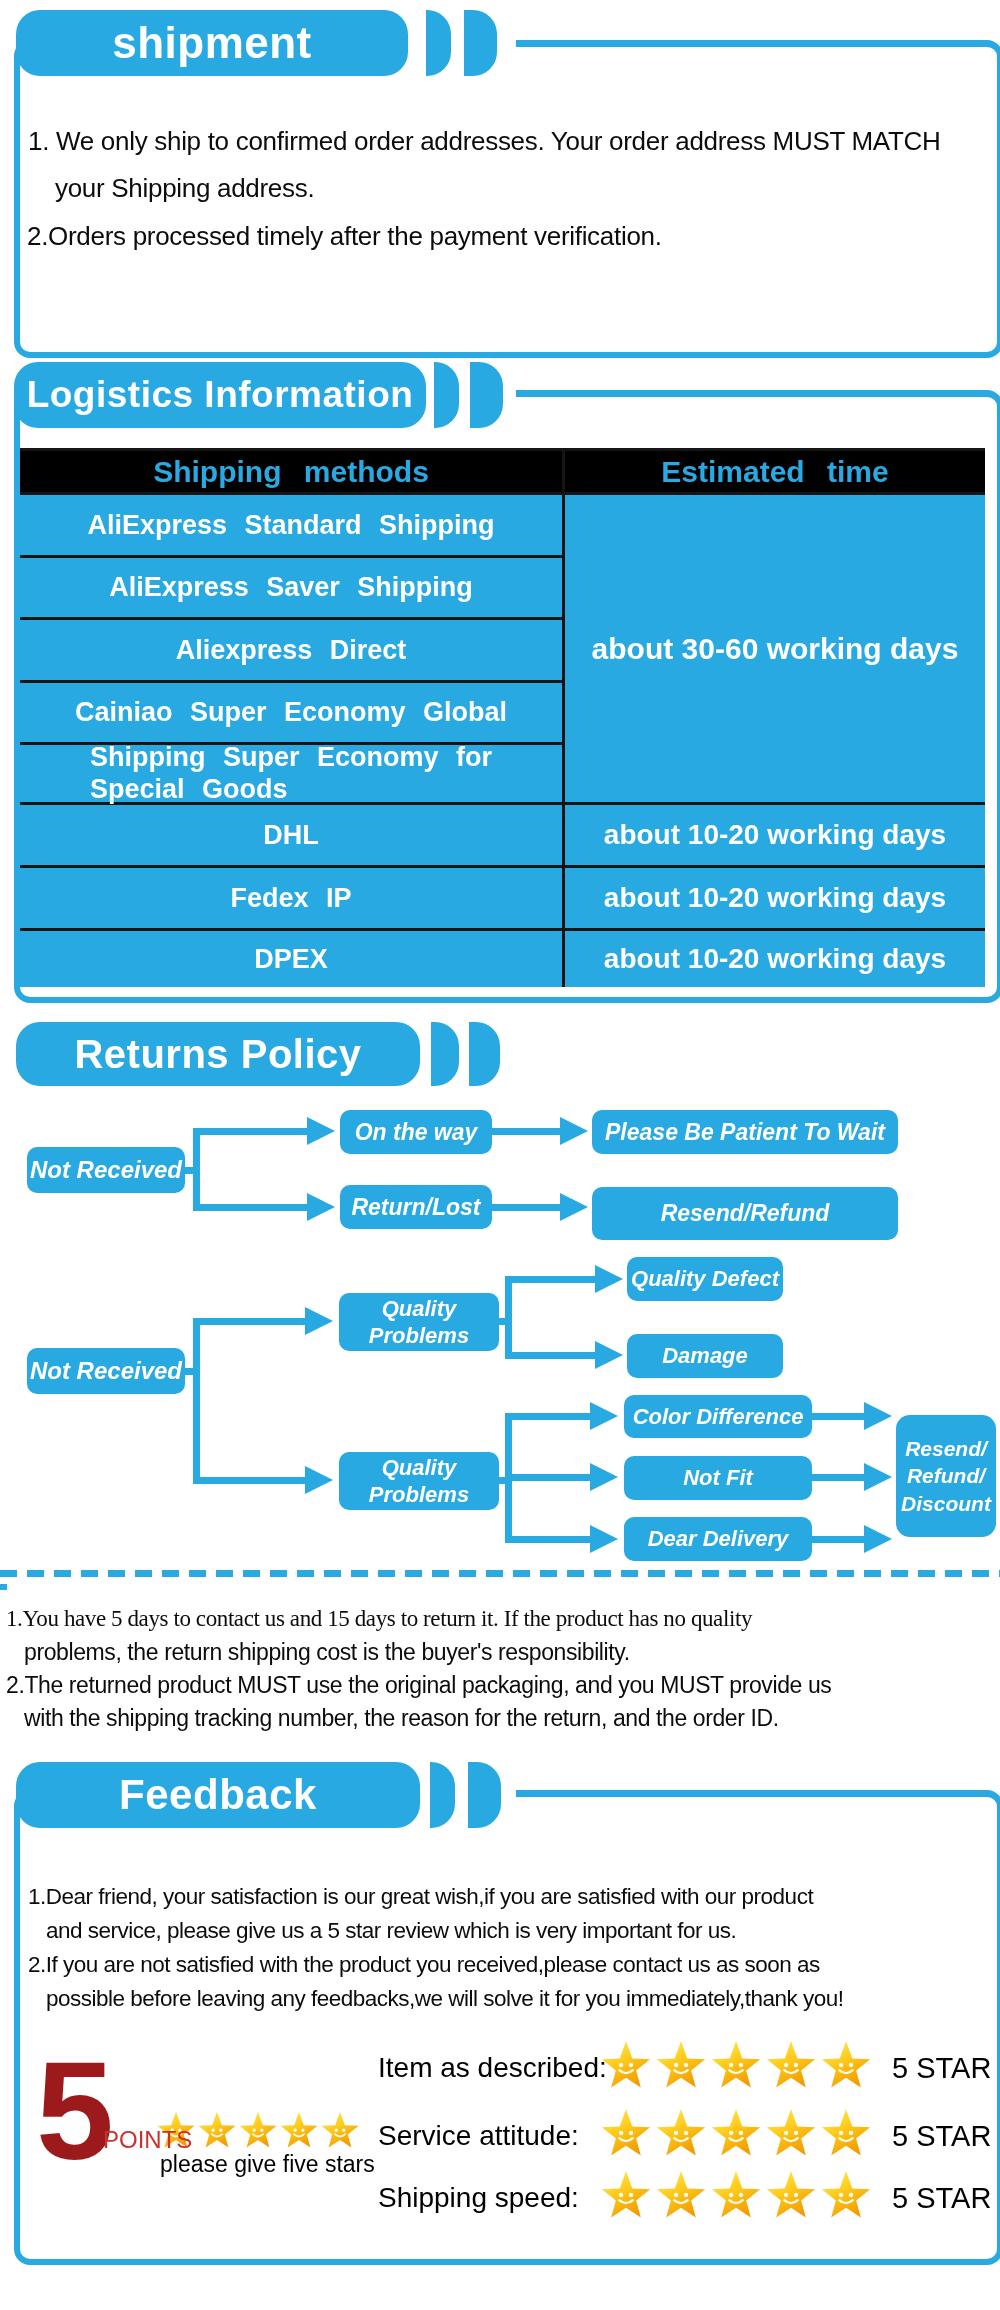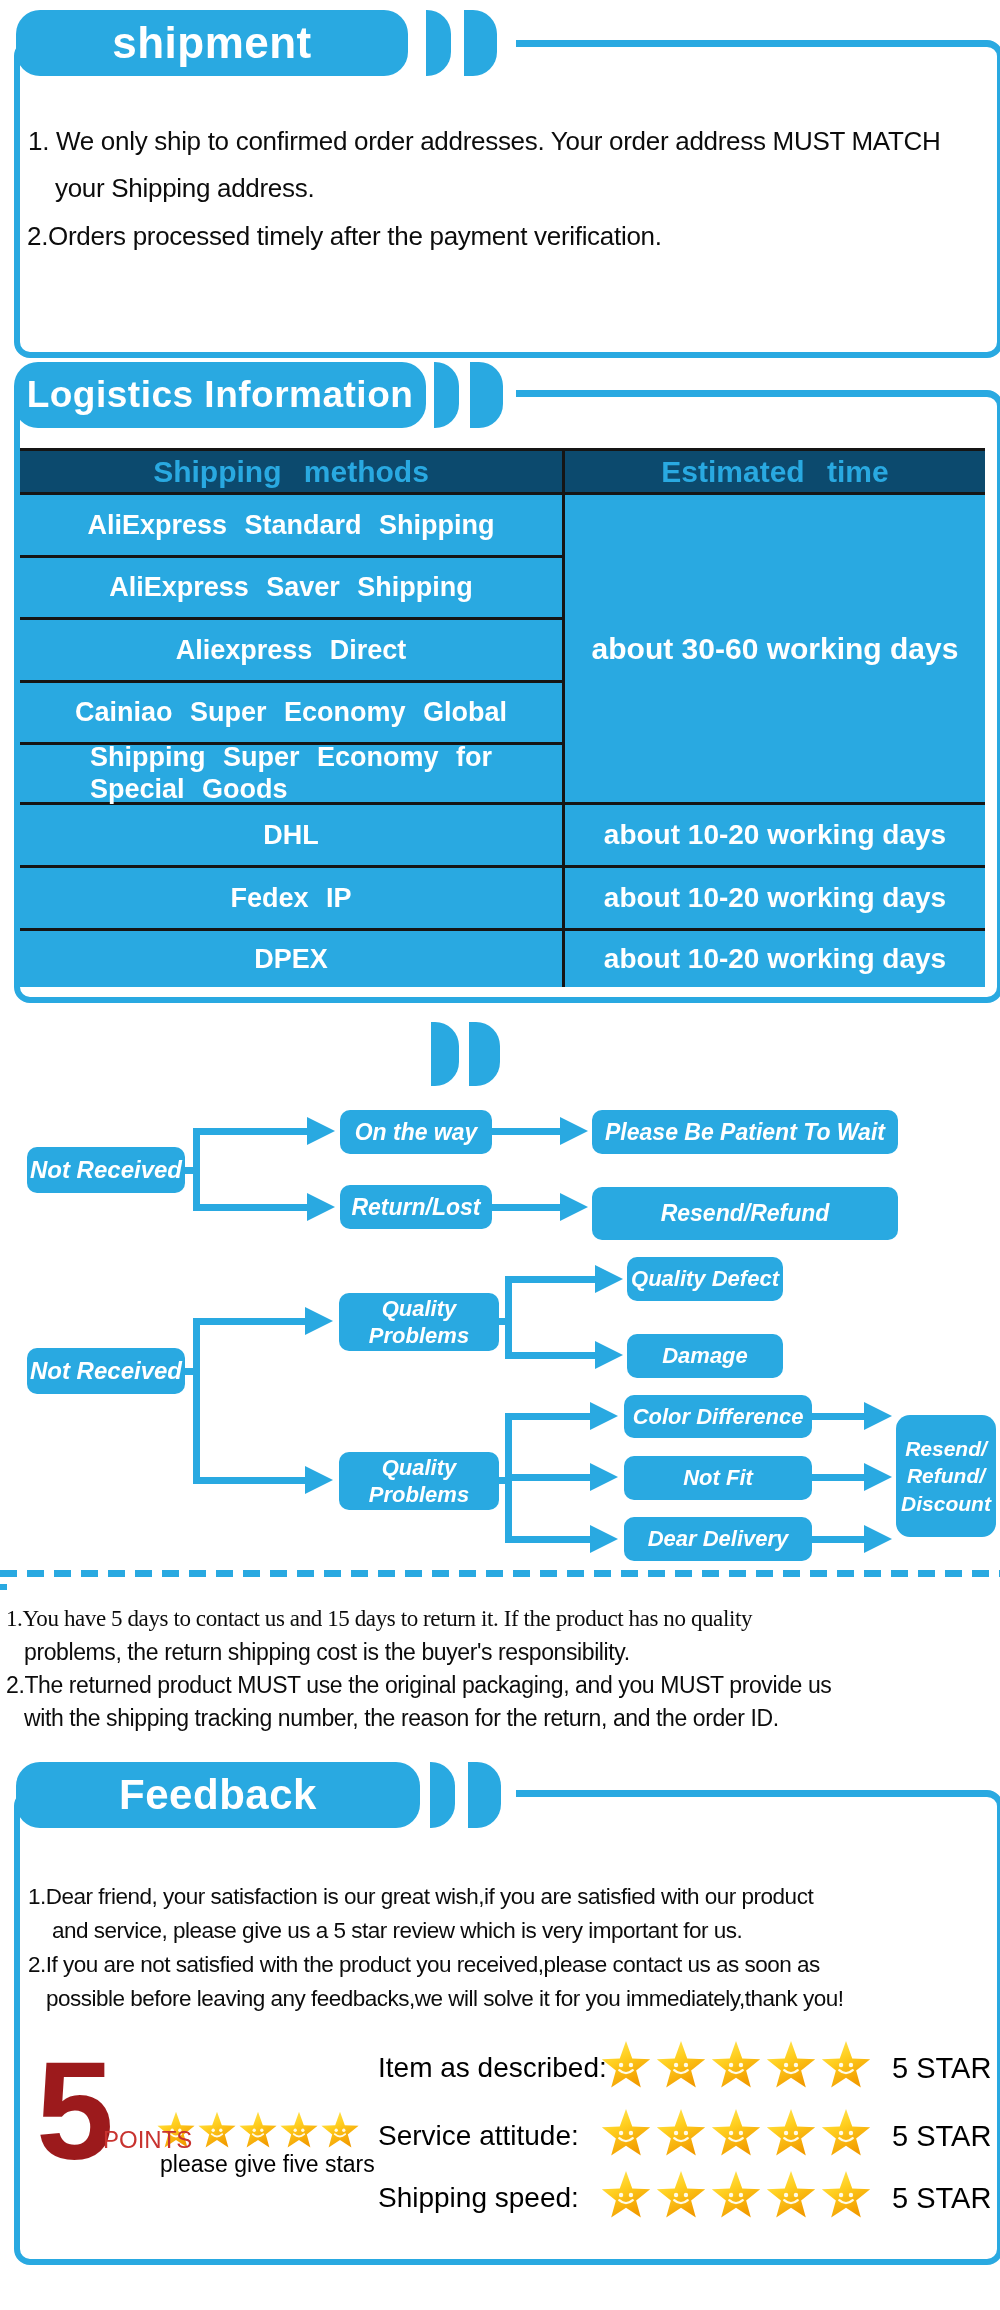--- a/index.html
+++ b/index.html
@@ -31,21 +31,21 @@
   .ship-n{font-size:26px;letter-spacing:-.3px;}
   .ret-n{font-size:23px;letter-spacing:-.4px;}
   .fb-n{font-size:22.5px;letter-spacing:-.5px;}
 
   
   .ltable{position:absolute;left:20px;top:448px;width:965px;z-index:3;
           display:grid;grid-template-columns:545px 420px;
           grid-template-rows:44px 63px 62px 63px 62px 60px 63px 63px 56px;
           border-top:3px solid var(--table-line);}
   .tc{display:flex;align-items:center;justify-content:center;text-align:center;box-sizing:border-box;}
-  .th{background:#0c4a6e;color:var(--accent-blue);font-weight:bold;font-size:30px;
+  .th{background:#000000;color:var(--accent-blue);font-weight:bold;font-size:30px;
       word-spacing:14px;border-bottom:3px solid var(--table-line);}
   .th-l{border-right:3px solid var(--table-line);}
   .td{background:var(--accent-blue);color:#fff;font-weight:bold;}
   .td-m{font-size:27px;word-spacing:10px;border-right:3px solid var(--table-line);
         border-bottom:3px solid var(--table-line);}
   .td-m.last{border-bottom:none;}
   .td-t{font-size:28px;border-bottom:3px solid var(--table-line);}
   .td-t.last{border-bottom:none;}
   .cell-lines{display:inline-block;text-align:left;line-height:1.15;}
   .cell-lines span{display:block;}
@@ -160,20 +160,23 @@
       <span>about 10-20 working days</span>
     </div>
     <div class="tc td td-m last" style="grid-column:1;grid-row:9;">
       <span>DPEX</span>
     </div>
     <div class="tc td td-t last" style="grid-column:2;grid-row:9;">
       <span>about 10-20 working days</span>
     </div>
   </div>
 
+  <div class="pill" style="left:16px;top:1022px;width:404px;height:64px;">
+    <span style="font-size:40px;">Returns Policy</span>
+  </div>
   <div class="hbar" style="left:431px;top:1022px;width:28px;height:64px;"></div>
   <div class="hbar" style="left:469px;top:1022px;width:31px;height:64px;"></div>
 
   <div class="fbox" style="left:27px;top:1147px;width:158px;height:46px;font-size:24px;">
       <span>Not Received</span>
     </div>
   <div class="fbox" style="left:340px;top:1110px;width:152px;height:44px;font-size:23px;">
       <span>On the way</span>
     </div>
   <div class="fbox" style="left:592px;top:1110px;width:306px;height:44px;font-size:23px;">
@@ -269,21 +272,21 @@
 
   <div class="secbox" style="left:14px;top:1790px;width:977px;height:462px;"></div>
   <div class="mask" style="left:420px;top:1789px;width:96px;height:9px;"></div>
   <div class="pill" style="left:16px;top:1762px;width:404px;height:66px;">
     <span style="font-size:42px;">Feedback</span>
   </div>
   <div class="hbar" style="left:430px;top:1762px;width:25px;height:66px;"></div>
   <div class="hbar" style="left:468px;top:1762px;width:33px;height:66px;"></div>
 
   <div class="nline fb-n" style="left:28px;top:1884px;">1.Dear friend, your satisfaction is our great wish,if you are satisfied with our product</div>
-  <div class="nline fb-n" style="left:46px;top:1918px;margin-left:6px;">and service, please give us a 5 star review which is very important for us.</div>
+  <div class="nline fb-n" style="left:46px;top:1918px;">and service, please give us a 5 star review which is very important for us.</div>
   <div class="nline fb-n" style="left:28px;top:1952px;">2.If you are not satisfied with the product you received,please contact us as soon as</div>
   <div class="nline fb-n" style="left:46px;top:1986px;">possible before leaving any feedbacks,we will solve it for you immediately,thank you!</div>
 
   <div class="rlabel" style="left:378px;top:2052px;">Item as described:</div>
   <div class="rstars" style="left:600px;top:2040px;">
       <svg class="star-svg" viewBox="0 0 100 100" aria-hidden="true">
         <use href="#star-sym"></use>
       </svg>
       <svg class="star-svg" viewBox="0 0 100 100" aria-hidden="true">
         <use href="#star-sym"></use>

